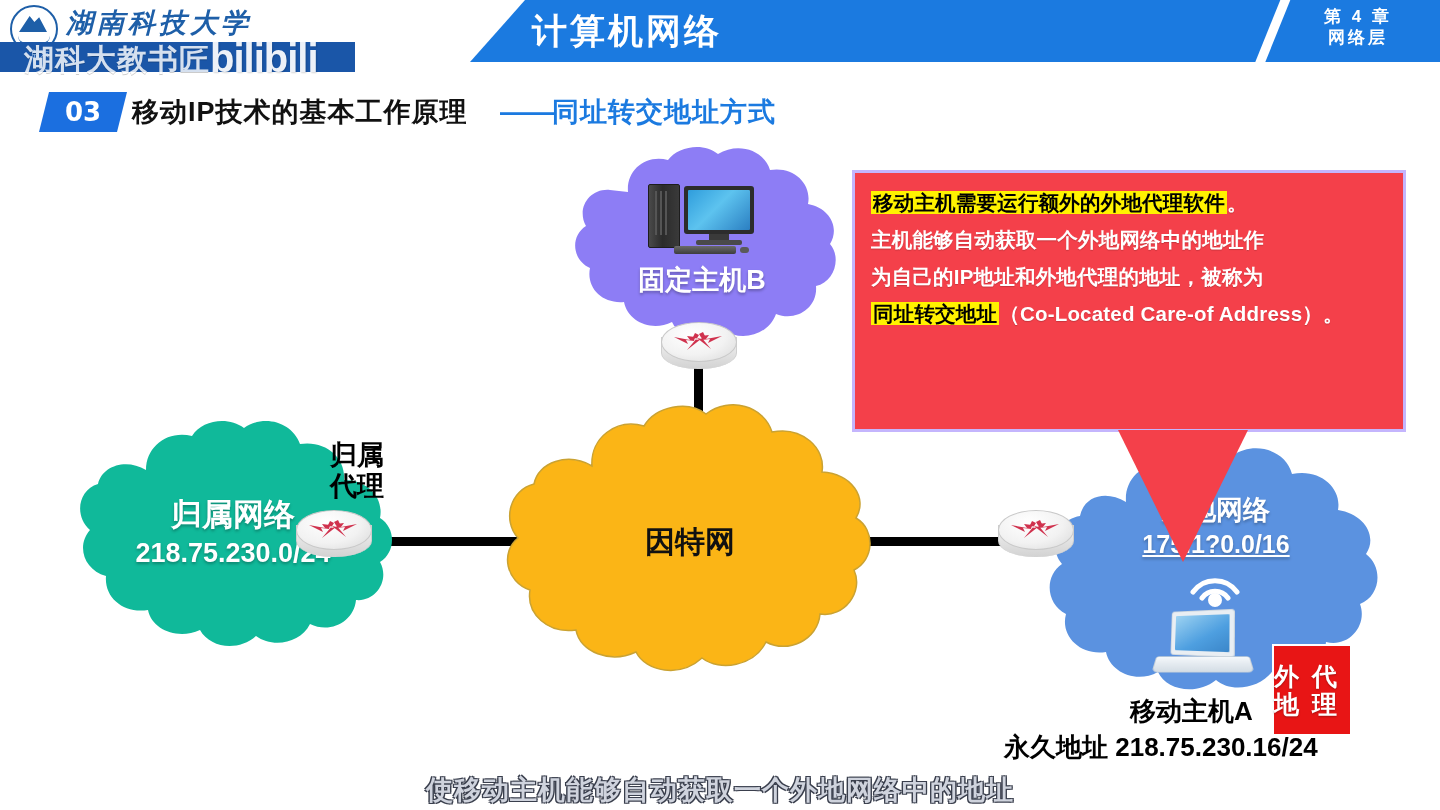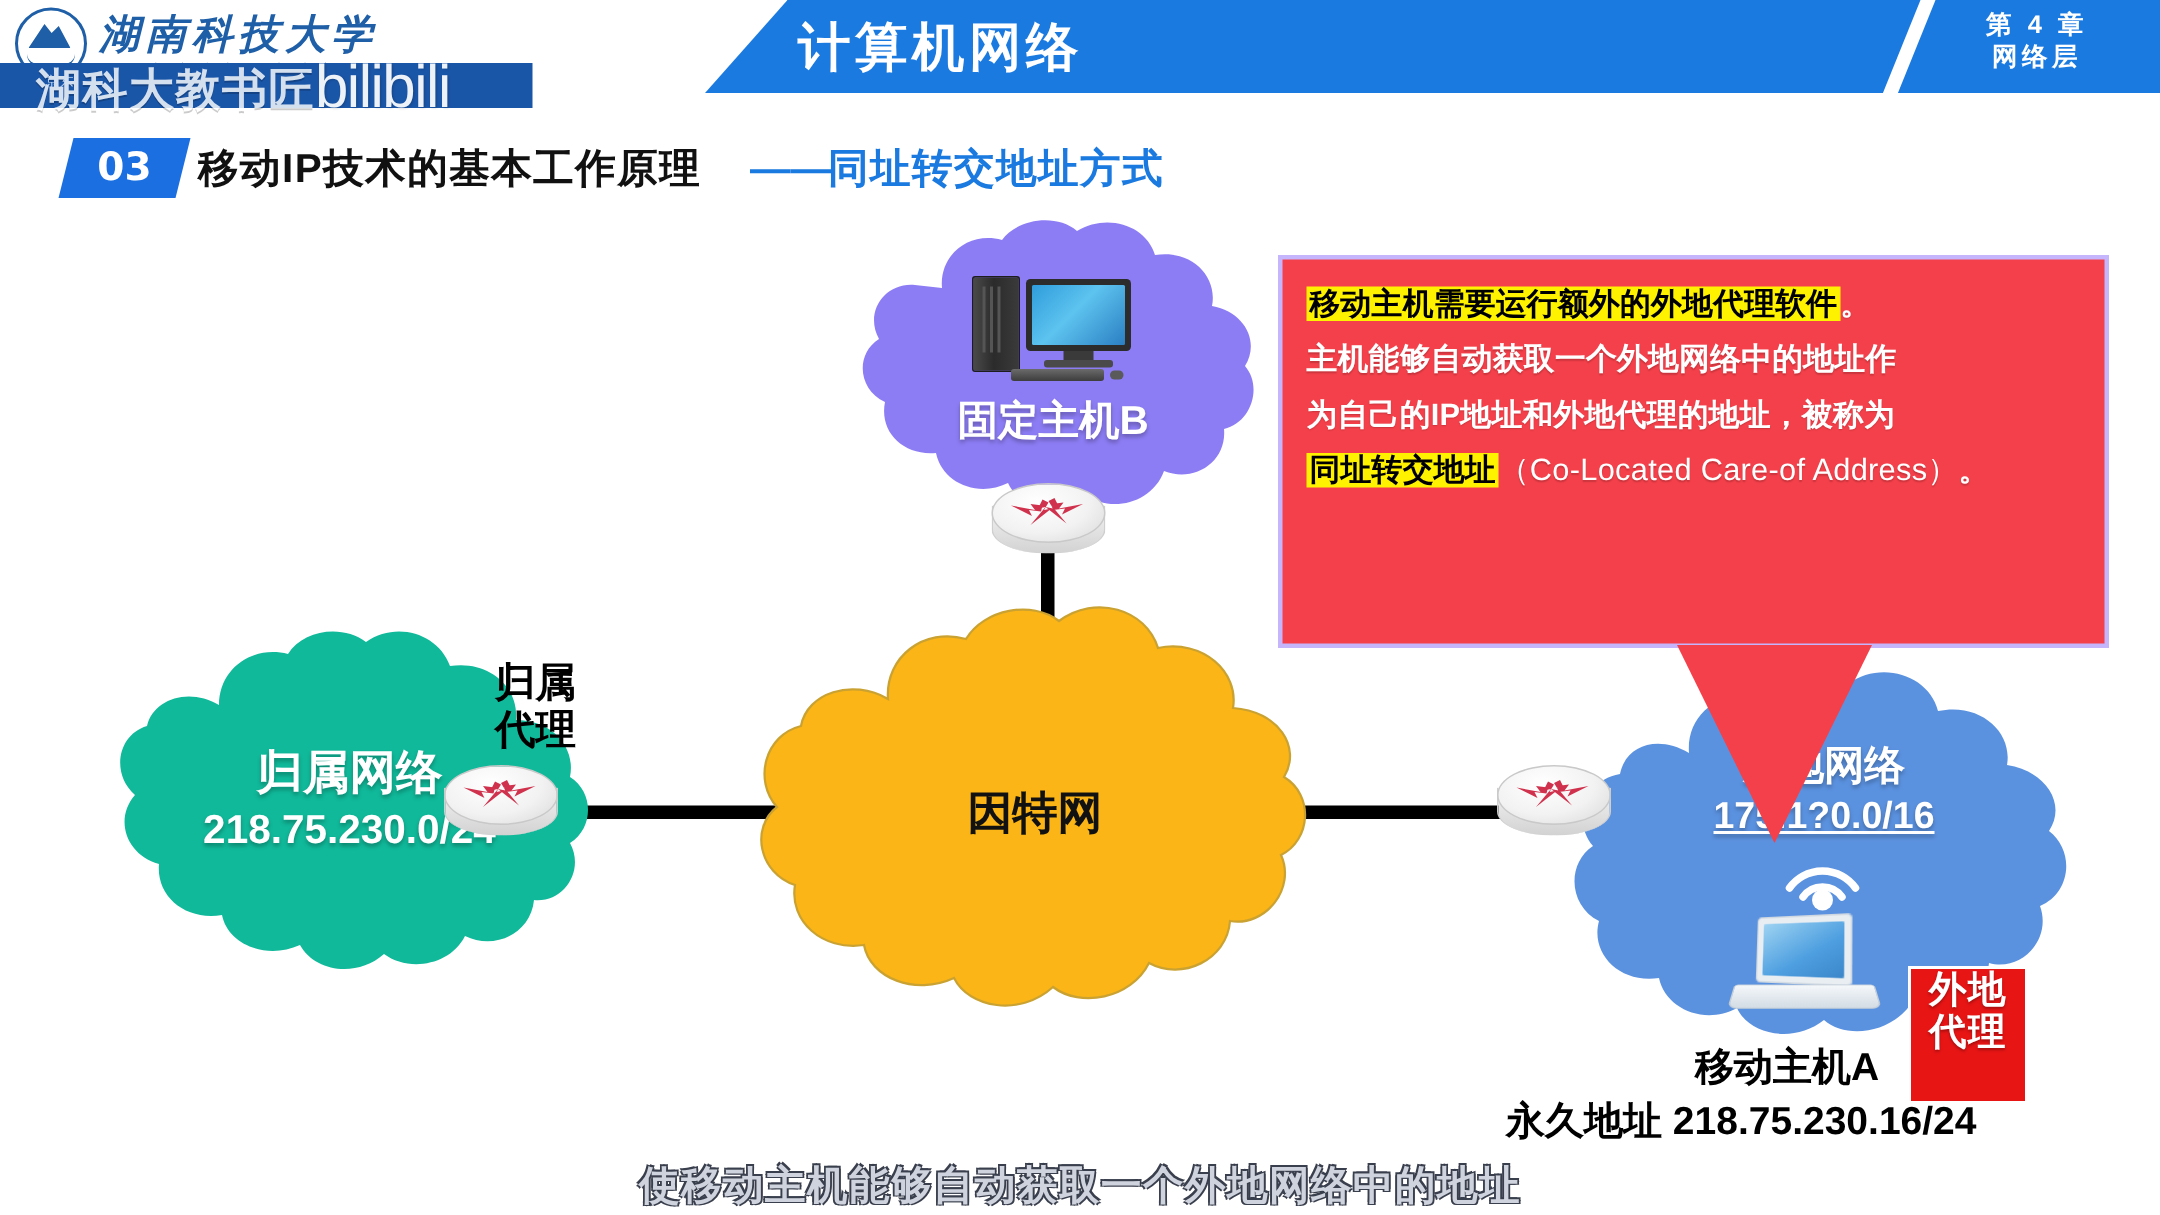--- a/index.html
+++ b/index.html
@@ -59,21 +59,21 @@
     font-size:30px;font-weight:bold;color:#ffffff;opacity:.82;letter-spacing:1px;
     white-space:nowrap;text-shadow:0 1px 0 rgba(0,0,0,.25);
   }
   .wm-band-small{
     position:absolute;left:30px;top:48px;z-index:8;
     font-size:9px;color:#cfe0f5;letter-spacing:1px;white-space:nowrap;opacity:.9;
   }
   .bili{
     position:absolute;left:210px;top:36px;z-index:7;
     font-family:"Liberation Sans","DejaVu Sans",sans-serif;
-    font-size:40px;font-weight:normal;color:#ffffff;opacity:.92;letter-spacing:-1px;
+    font-size:40px;font-weight:bold;color:#ffffff;opacity:.92;letter-spacing:-1px;
     white-space:nowrap;
     text-shadow:1px 1px 2px rgba(0,0,0,.18);
   }
   .header-title{
     position:absolute;left:0;top:0;width:1254px;height:62px;
     display:flex;align-items:center;justify-content:center;
     font-size:35px;font-weight:bold;color:#ffffff;letter-spacing:3px;
     pointer-events:none;
   }
   .header-slash{
@@ -149,33 +149,33 @@
     background:#f4404a;border:3px solid #c4b5fd;
     box-sizing:border-box;padding:14px 16px 10px 16px;
   }
   .callout p{
     margin:0 0 6px 0;color:#ffffff;font-size:20.5px;font-weight:bold;
     line-height:1.52;letter-spacing:.2px;
     text-shadow:0 1px 1px rgba(0,0,0,.18);
   }
   .hl{background:#fff200;color:#000000;padding:0 2px;text-shadow:none;}
   .callout .indent{text-indent:2em;}
-  .callout .eng{font-family:"Liberation Sans","DejaVu Sans",sans-serif;font-weight:normal;}
+  .callout .eng{font-family:"Liberation Sans","DejaVu Sans",sans-serif;font-weight:bold;}
   .callout-arrow{
     position:absolute;left:1118px;top:430px;width:0;height:0;
     border-left:65px solid transparent;border-right:65px solid transparent;
     border-top:132px solid #f4404a;
     z-index:20;
   }
 
   
   .fa-badge{
     position:absolute;left:1272px;top:644px;width:76px;height:88px;
     background:#e81515;border:2px solid #ffffff;
-    display:flex;flex-direction:column;align-items:center;
+    display:flex;flex-direction:row;align-items:center;
     z-index:25;
   }
   .fa-badge span{
     color:#ffffff;font-size:25px;font-weight:bold;line-height:1.12;letter-spacing:1px;
     text-shadow:0 1px 2px rgba(0,0,0,.3);
   }
 
   
   .caption{
     position:absolute;left:0;bottom:2px;width:1440px;text-align:center;

